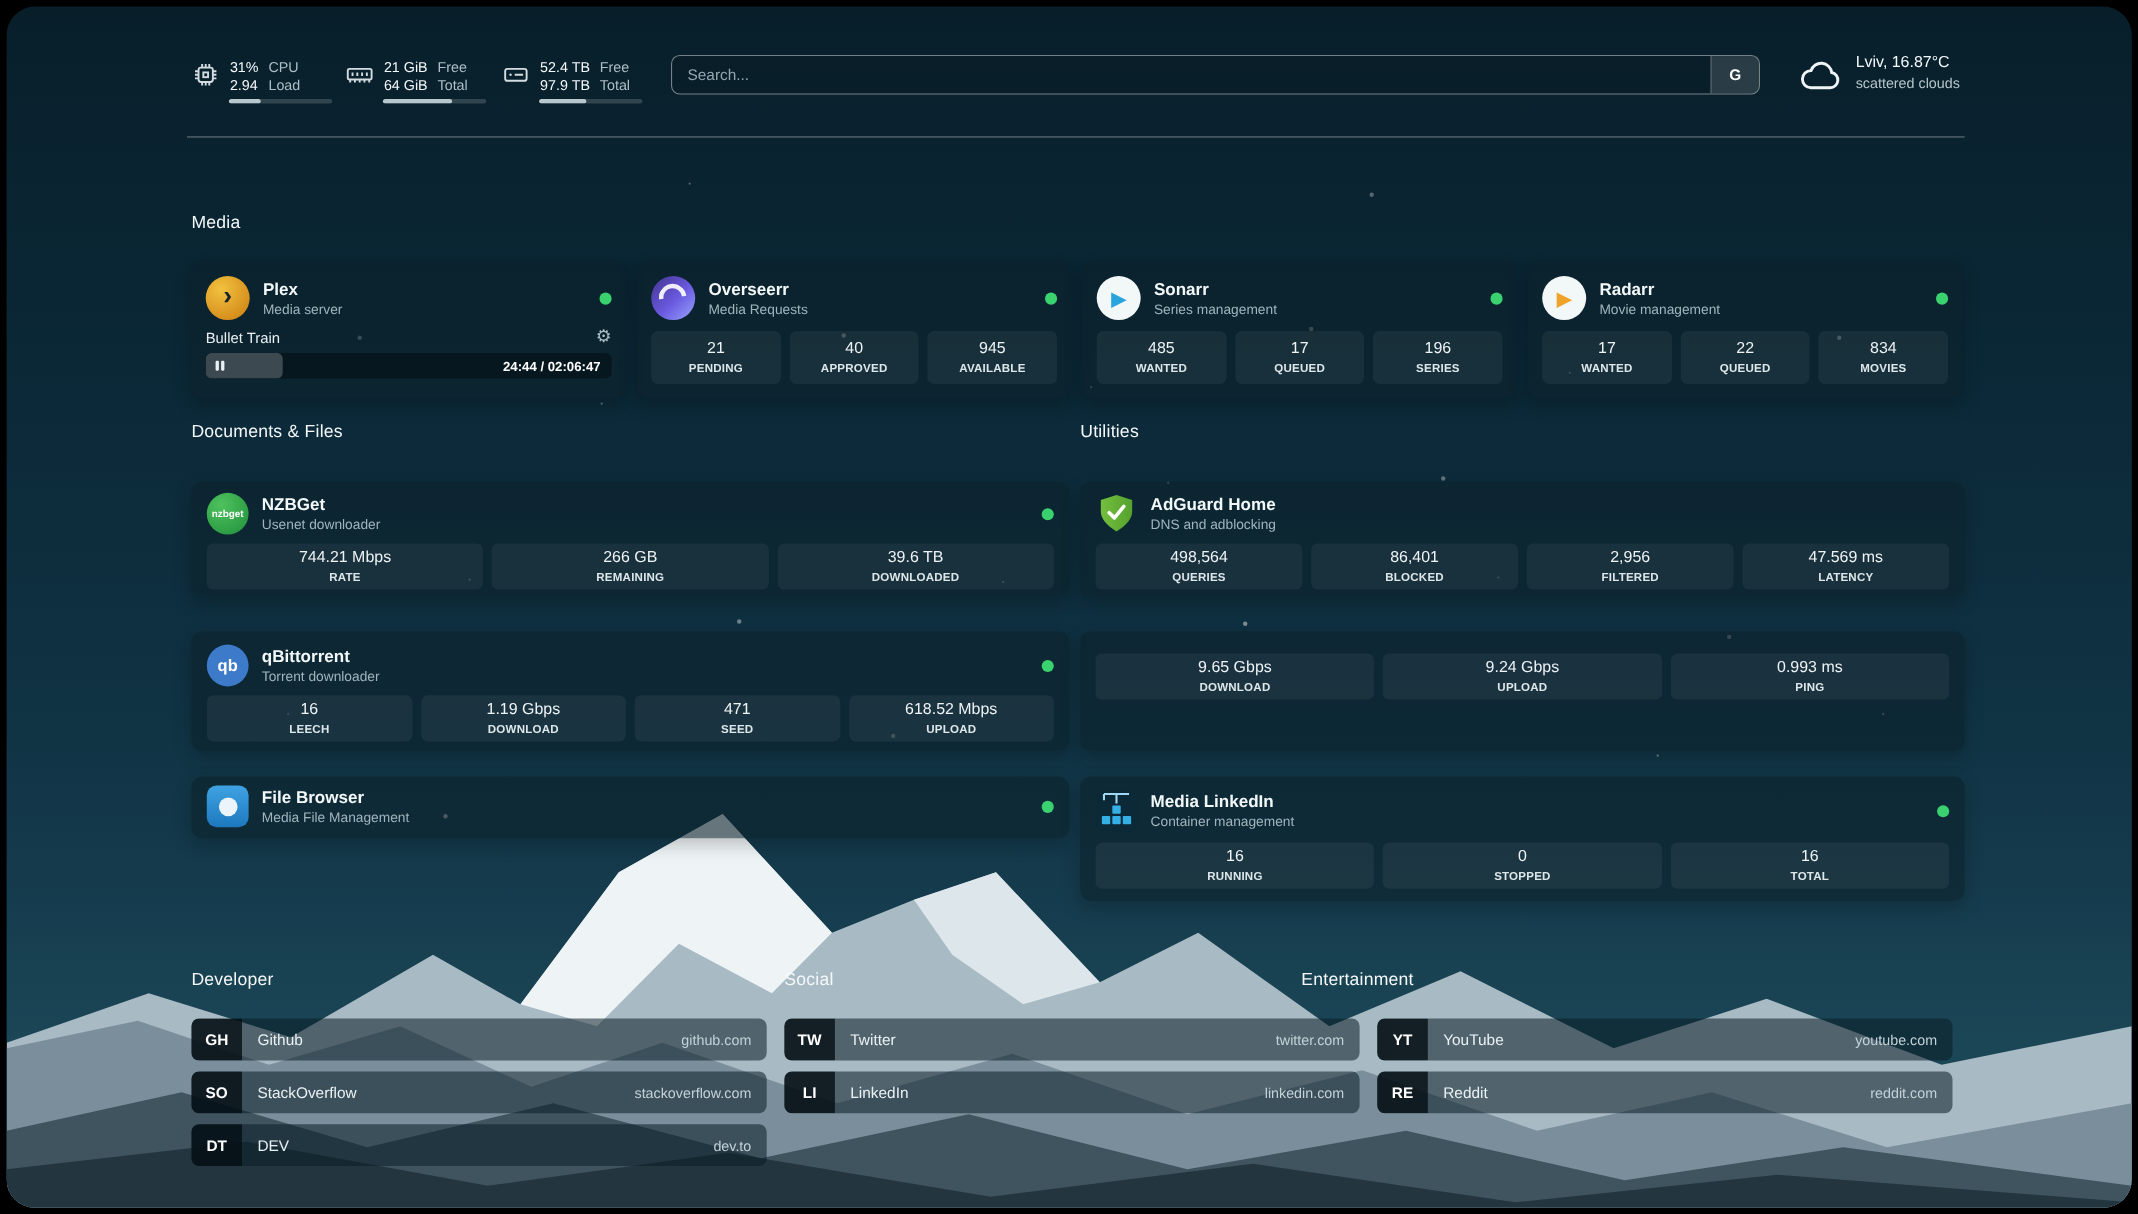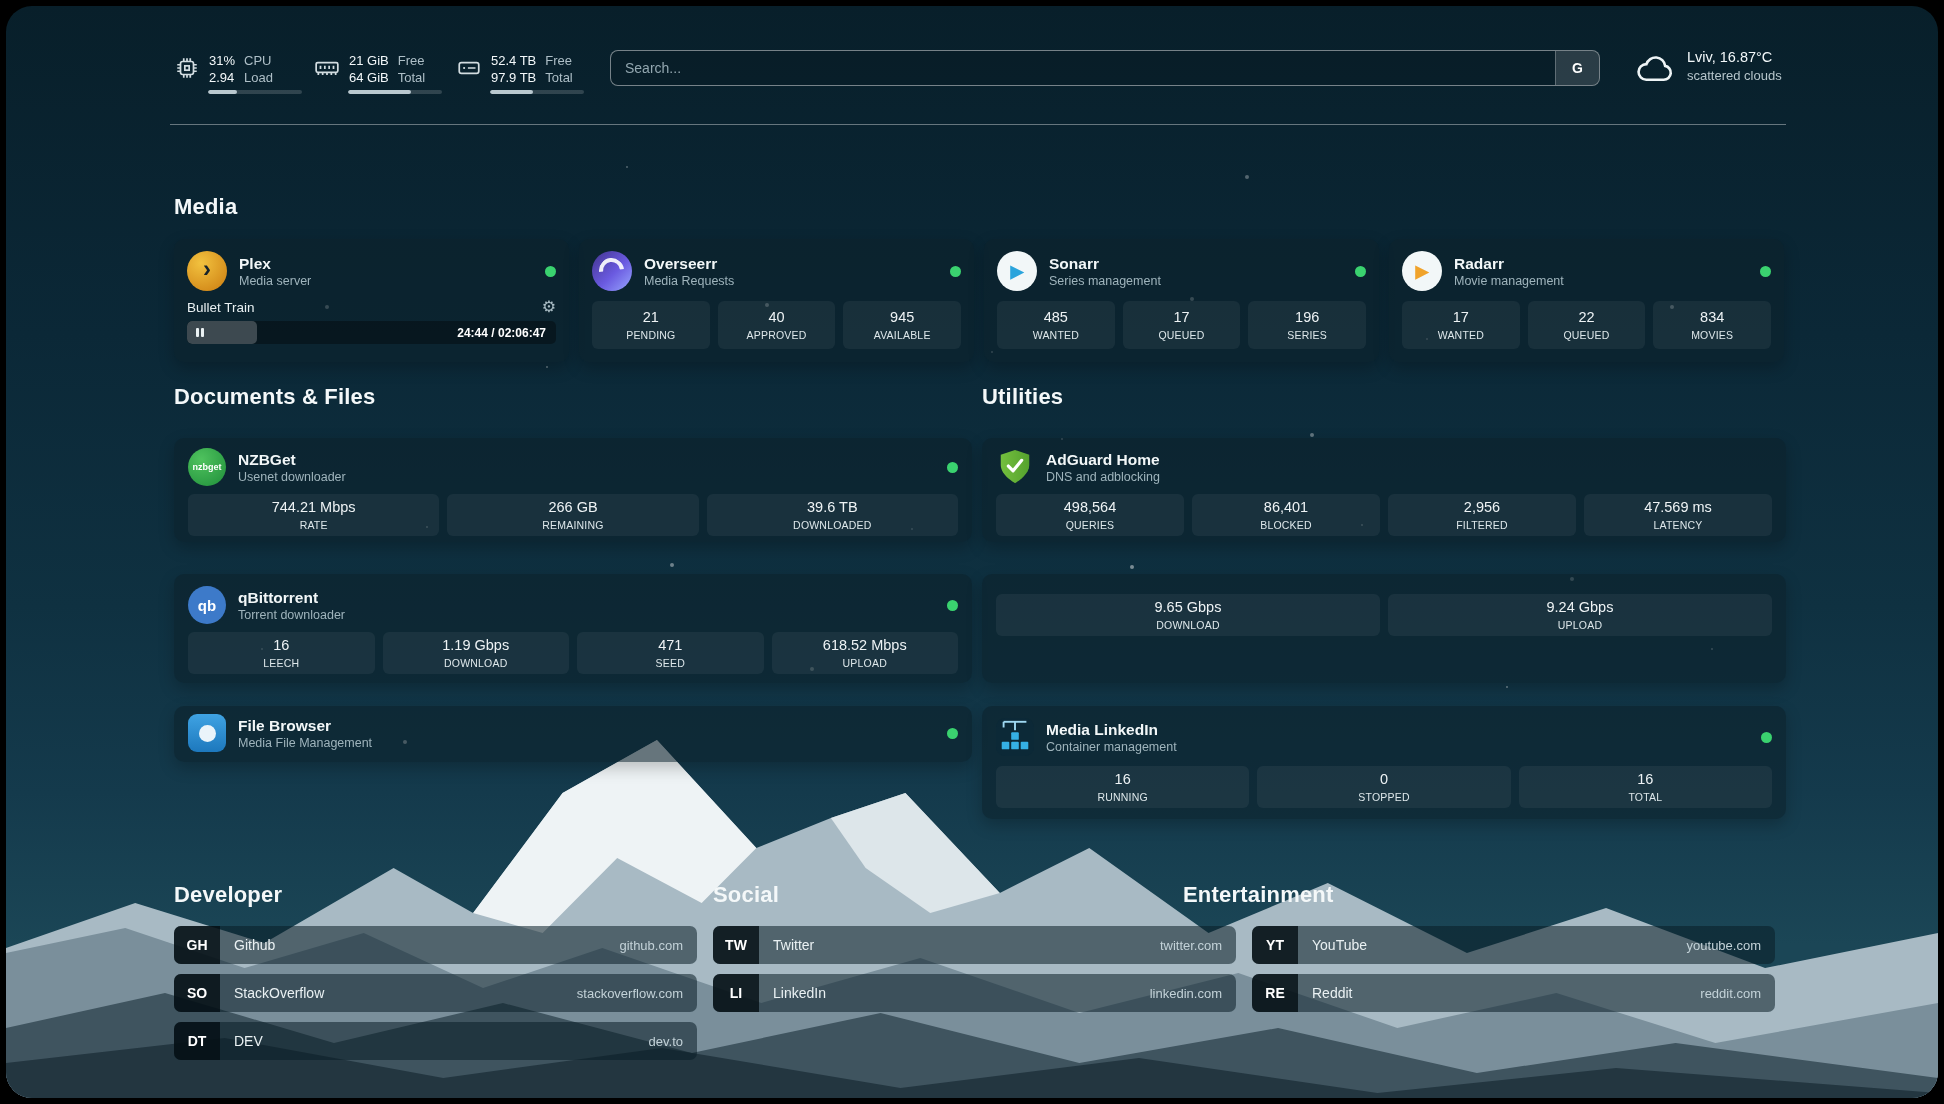--- a/index.html
+++ b/index.html
@@ -35,36 +35,36 @@
   .search input::placeholder{color:#93a7b0}
   .g-btn{width:44px;display:flex;align-items:center;justify-content:center;background:rgba(255,255,255,.14);
     border-left:1px solid rgba(255,255,255,.25);font-size:14px;font-weight:700;color:#fff;cursor:pointer}
   .weather{position:absolute;left:1628px;top:42px;display:flex;gap:11px;align-items:flex-end}
   .cloud{width:42px;height:34px}
   .w1{font-size:14.5px;color:#f3f8fa;line-height:19px}
   .w2{font-size:13px;color:#b6c5cb;line-height:17px}
   .divider{position:absolute;left:164px;top:118px;width:1616px;height:1px;background:rgba(255,255,255,.38)}
 
   
-  .sec-title{position:absolute;font-size:22px;font-weight:700;color:#f4f8f9;letter-spacing:.2px}
+  .sec-title{position:absolute;font-size:16px;font-weight:400;color:#f4f8f9;letter-spacing:.2px}
   .card{position:absolute;background:rgba(12,33,43,.6);border-radius:10px;box-shadow:0 6px 16px rgba(0,0,0,.22)}
   .media-card{width:395px;height:123px;padding:12px 13px}
   .hdr{display:flex;align-items:center;gap:12px}
   .appicon{width:40px;height:40px;flex:none;display:flex;align-items:center;justify-content:center;font-weight:700}
   .big .appicon{width:38px;height:38px}
   .appicon svg{width:100%;height:100%}
   .htxt{display:flex;flex-direction:column;justify-content:center}
   .hname{font-size:15.5px;font-weight:700;color:#f2f7f8;line-height:19px}
   .hdesc{font-size:12.5px;color:#9fb4bc;line-height:16px}
   .dot{width:11px;height:11px;border-radius:50%;background:#3ad26f;margin-left:auto;flex:none}
   .tiles{display:flex;gap:8px}
   .tile{flex:1;background:rgba(255,255,255,.055);border-radius:6px;text-align:center;display:flex;
     flex-direction:column;justify-content:center;padding:4px 2px}
   .tile-v{font-size:14.5px;color:#eef3f5;line-height:19px}
-  .tile-l{font-size:10.5px;font-weight:400;color:#dde7ea;letter-spacing:.2px;line-height:14px;margin-top:1px}
+  .tile-l{font-size:10.5px;font-weight:700;color:#dde7ea;letter-spacing:.2px;line-height:14px;margin-top:1px}
   .mtiles{margin-top:10px}
   .mtiles .tile{min-height:48px}
   .btiles{margin-top:8px}
   .btiles .tile{min-height:41px}
 
   
   .np-row{display:flex;align-items:center;margin-top:8px}
   .np-title{font-size:13.5px;color:#e9f0f2}
   .gear{margin-left:auto;color:#a9bcc4;font-size:16px;line-height:16px;cursor:pointer}
   .pbar{margin-top:6px;height:23px;border-radius:5px;background:rgba(0,0,0,.35);position:relative;overflow:hidden}
@@ -431,20 +431,24 @@
   
   <div class="card big" style="left:976px;top:568px;width:804px;height:109px;padding:12px 14px">
     <div class="tiles btiles">
       <div class="tile">
           <div class="tile-v">9.65 Gbps</div>
           <div class="tile-l">DOWNLOAD</div>
         </div>
       <div class="tile">
           <div class="tile-v">9.24 Gbps</div>
           <div class="tile-l">UPLOAD</div>
+        </div>
+      <div class="tile">
+          <div class="tile-v">0.993 ms</div>
+          <div class="tile-l">PING</div>
         </div>
     </div>
   </div>
 
   
   <div class="card big" style="left:976px;top:700px;width:804px;height:113px;padding:12px 14px">
     <div class="hdr">
       <span class="appicon icon-portainer">
         <svg viewBox="0 0 40 40">
             <g fill="#35b0e5">

